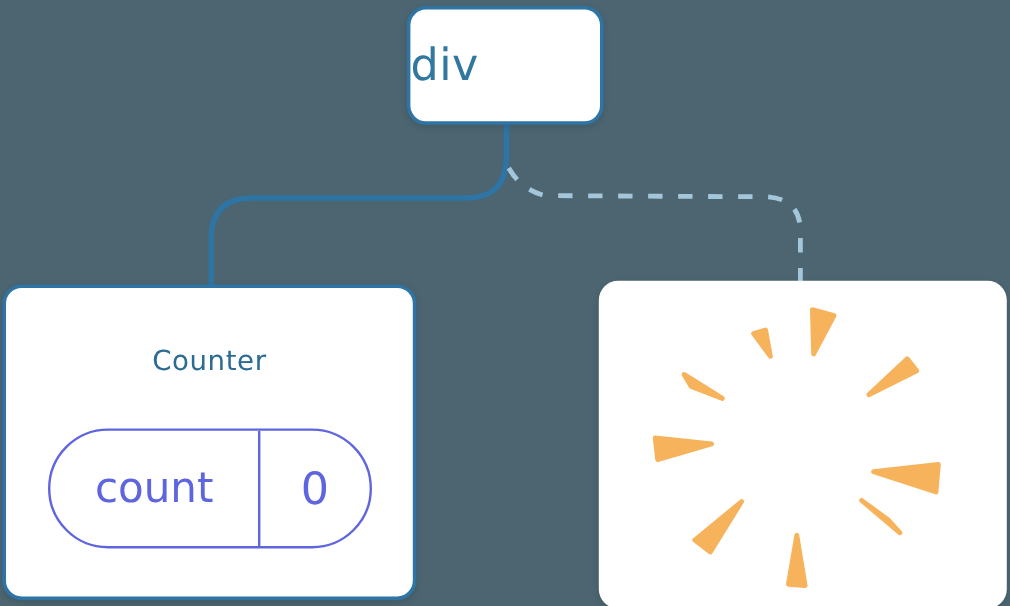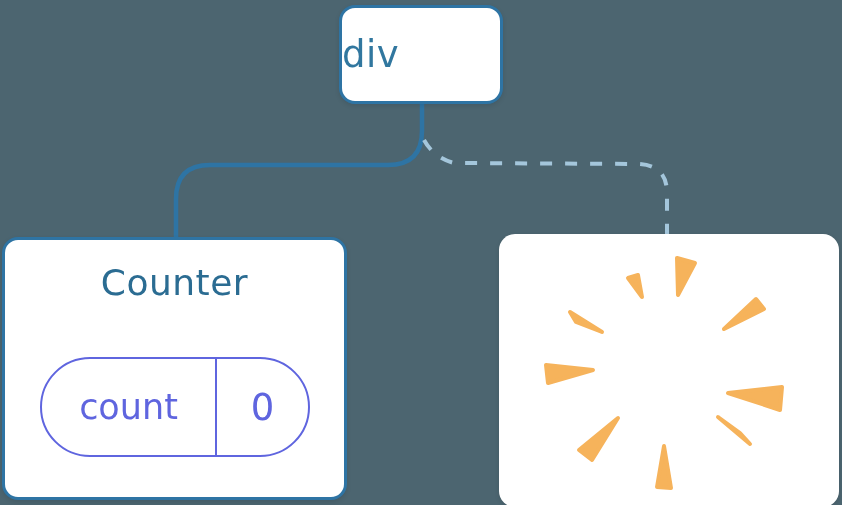--- a/index.html
+++ b/index.html
@@ -18,22 +18,22 @@
     display:flex;align-items:center;justify-content:flex-start;
     box-shadow:0 2px 5px rgba(0,0,0,.10);
   }
   .root-label{font-size:37px;color:var(--blue-text);letter-spacing:.5px;}
   .node-counter{
     left:2px;top:237px;width:345px;height:263px;
     border:3px solid var(--blue);
     box-shadow:0 2px 5px rgba(0,0,0,.10);
   }
   .counter-title{
-    margin-top:22px;text-align:center;
-    font-size:36px;color:var(--title);letter-spacing:.5px;
+    margin-top:48px;text-align:center;
+    font-size:23px;color:var(--title);letter-spacing:.5px;
   }
   .state-pill{
     position:absolute;left:35px;top:117px;width:270px;height:100px;
     border:2px solid var(--indigo);border-radius:52px;
     display:flex;align-items:stretch;overflow:hidden;background:var(--card);
   }
   .pill-key{
     width:175px;border-right:2px solid var(--indigo);
     display:flex;align-items:center;justify-content:center;
     font-size:35px;color:var(--indigo);

